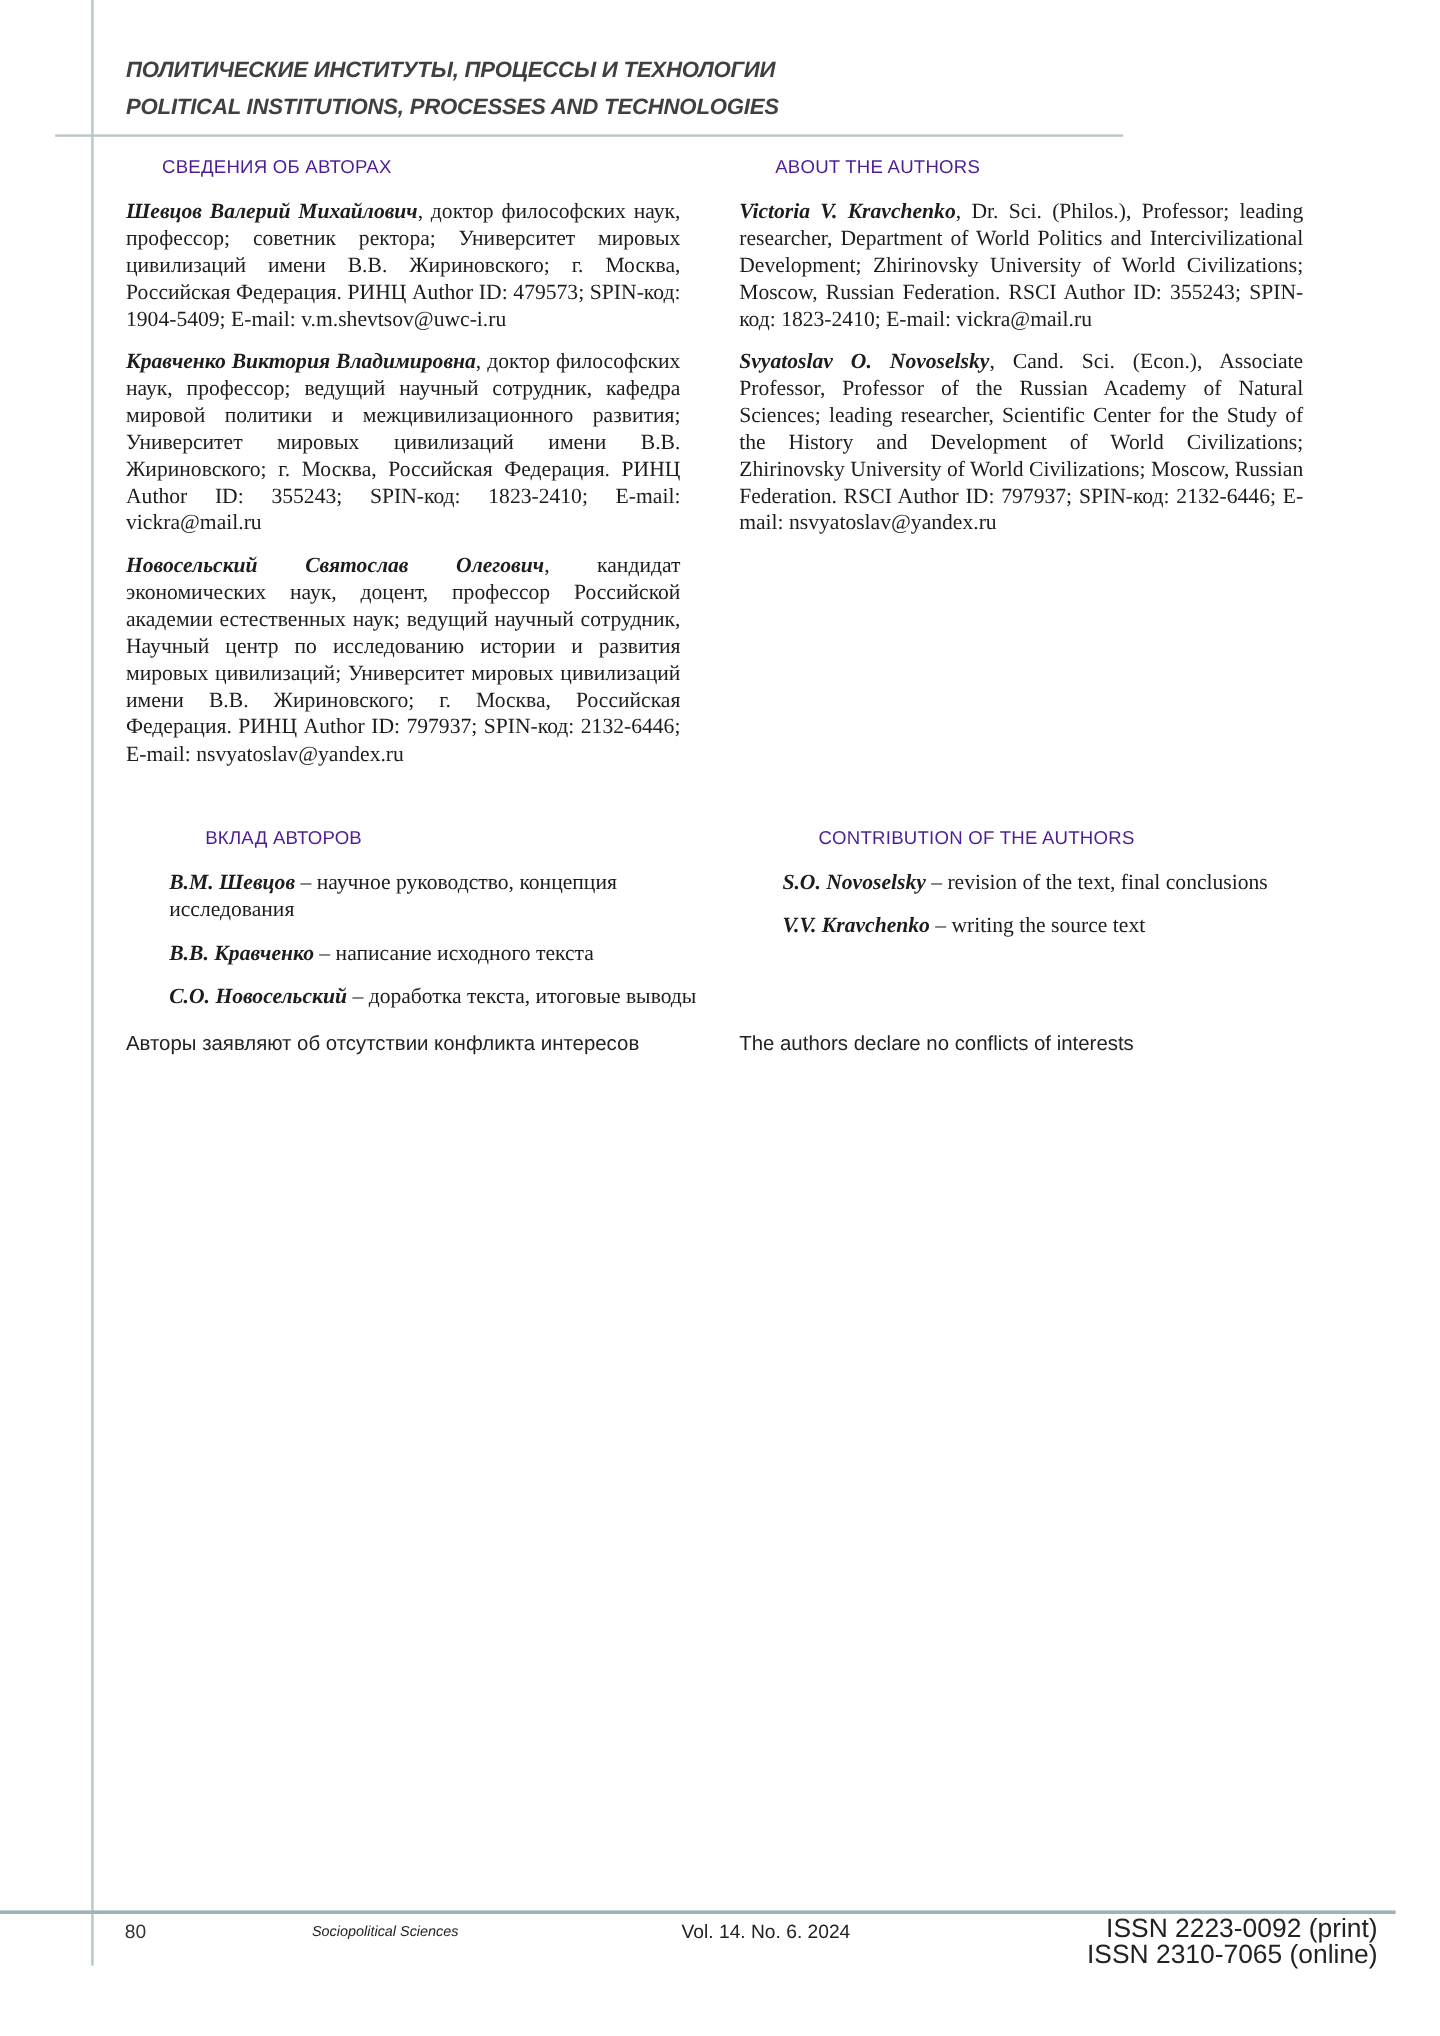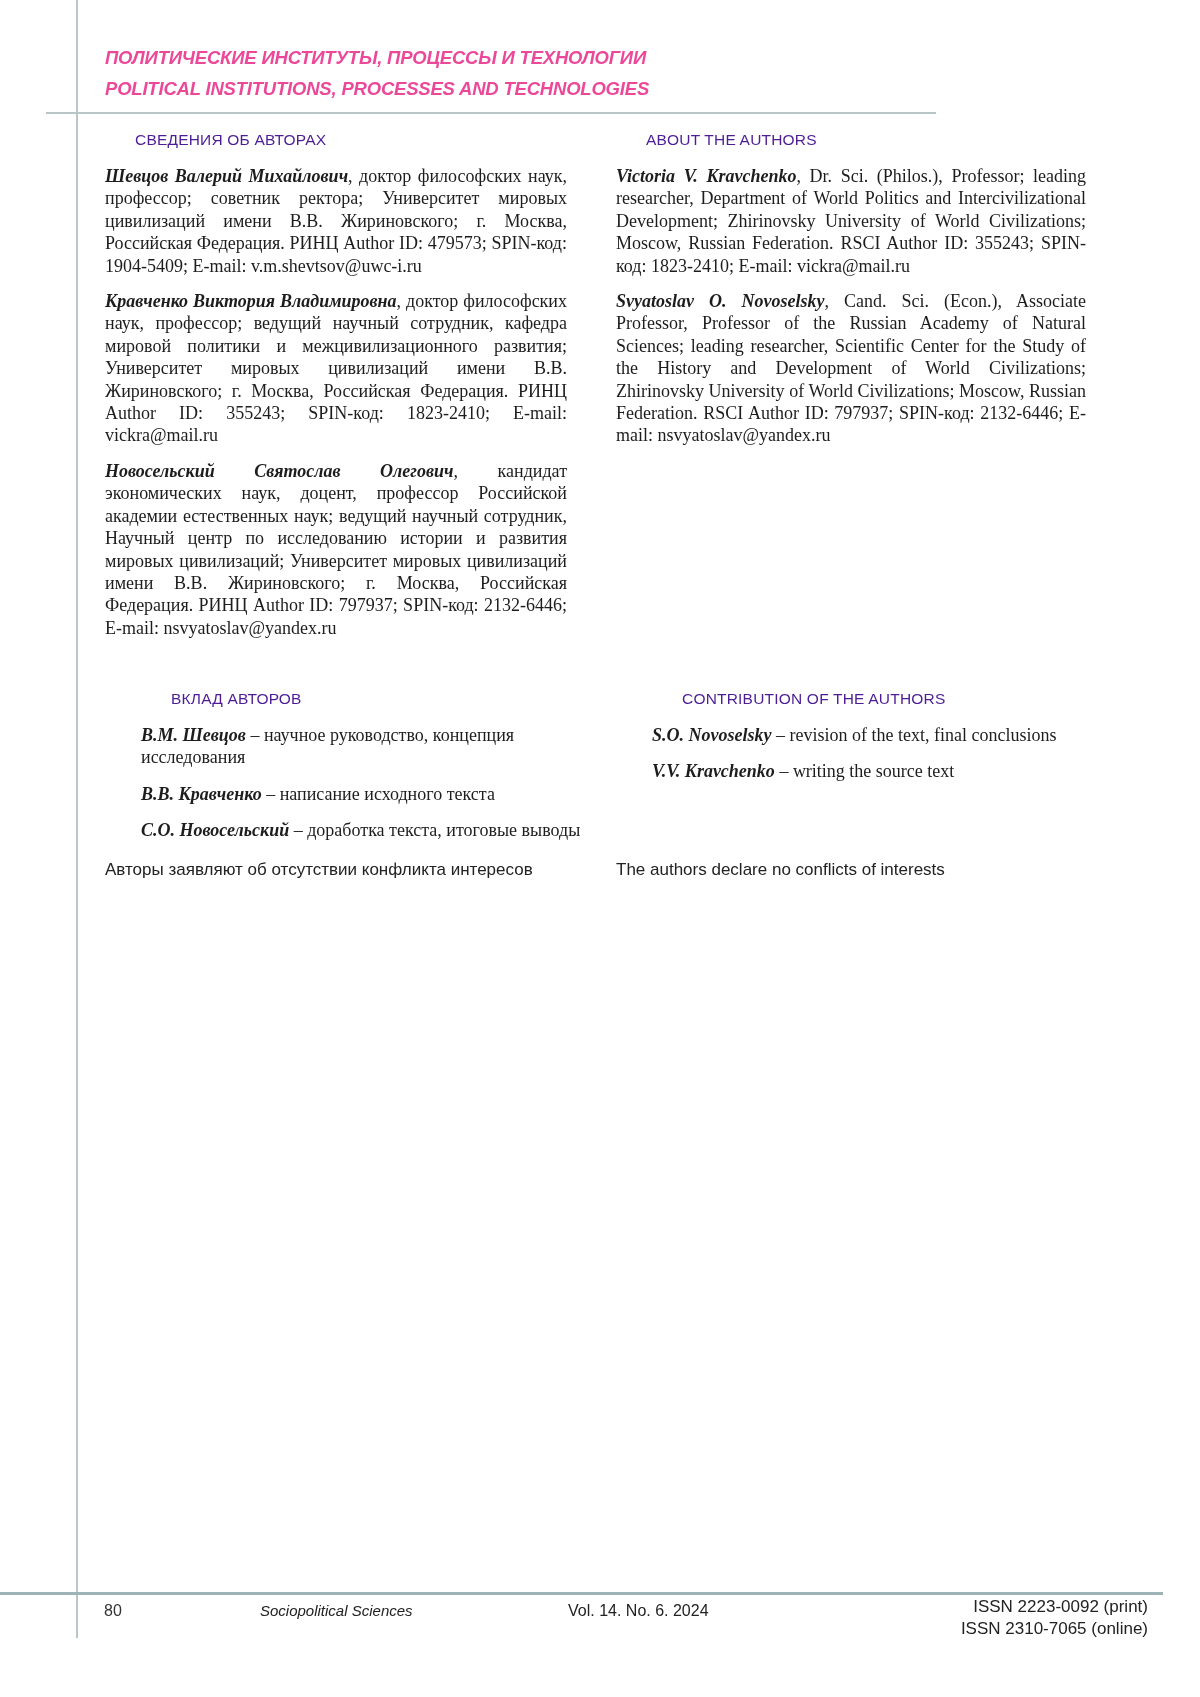--- a/index.html
+++ b/index.html
@@ -14,21 +14,21 @@
   .v-rule {
     position: absolute; left: 76px; top: 0;
     width: 2px; height: 1638px;
     background: #b9c6c7;
   }
   .page-header {
     position: absolute; left: 105px; top: 42px;
     font-family: "Liberation Sans", sans-serif;
     font-weight: bold; font-style: italic;
     font-size: 18.5px; line-height: 31px;
-    color: #ec4899; letter-spacing: -0.2px;
+    color: #404040; letter-spacing: -0.2px;
   }
   .header-rule {
     position: absolute; left: 46px; top: 112px;
     width: 890px; height: 1.6px;
     background: #b9c6c7;
   }
   .col { position: absolute; top: 131px; }
   .col-left  { left: 105px; width: 462px; }
   .col-right { left: 616px; width: 470px; }
   .sec-heading {
@@ -56,23 +56,23 @@
   }
   .conflict-left  { left: 105px; }
   .conflict-right { left: 616px; }
   .footer-rule {
     position: absolute; left: 0; top: 1592px;
     width: 1163px; height: 2.5px;
     background: #9db3b5;
   }
   .footer { font-family: "Liberation Sans", sans-serif; color: #222222; }
   .footer-pagenum { position: absolute; left: 104px; top: 1602px; font-size: 16px; color: #333333; }
-  .footer-journal { position: absolute; left: 260px; top: 1602px; font-size: 15px; font-style: italic; }
+  .footer-journal { position: absolute; left: 260px; top: 1602px; font-size: 12px; font-style: italic; }
   .footer-vol     { position: absolute; left: 568px; top: 1602px; font-size: 16px; }
-  .footer-issn    { position: absolute; right: 52px; top: 1596px; text-align: right; font-size: 17px; line-height: 22px; }
+  .footer-issn    { position: absolute; right: 52px; top: 1596px; text-align: right; font-size: 22px; line-height: 22px; }
 </style>
 </head>
 <body>
 
 <div class="v-rule"></div>
 
 <div class="page-header">
   <div>ПОЛИТИЧЕСКИЕ ИНСТИТУТЫ, ПРОЦЕССЫ И ТЕХНОЛОГИИ</div>
   <div>POLITICAL INSTITUTIONS, PROCESSES AND TECHNOLOGIES</div>
 </div>

